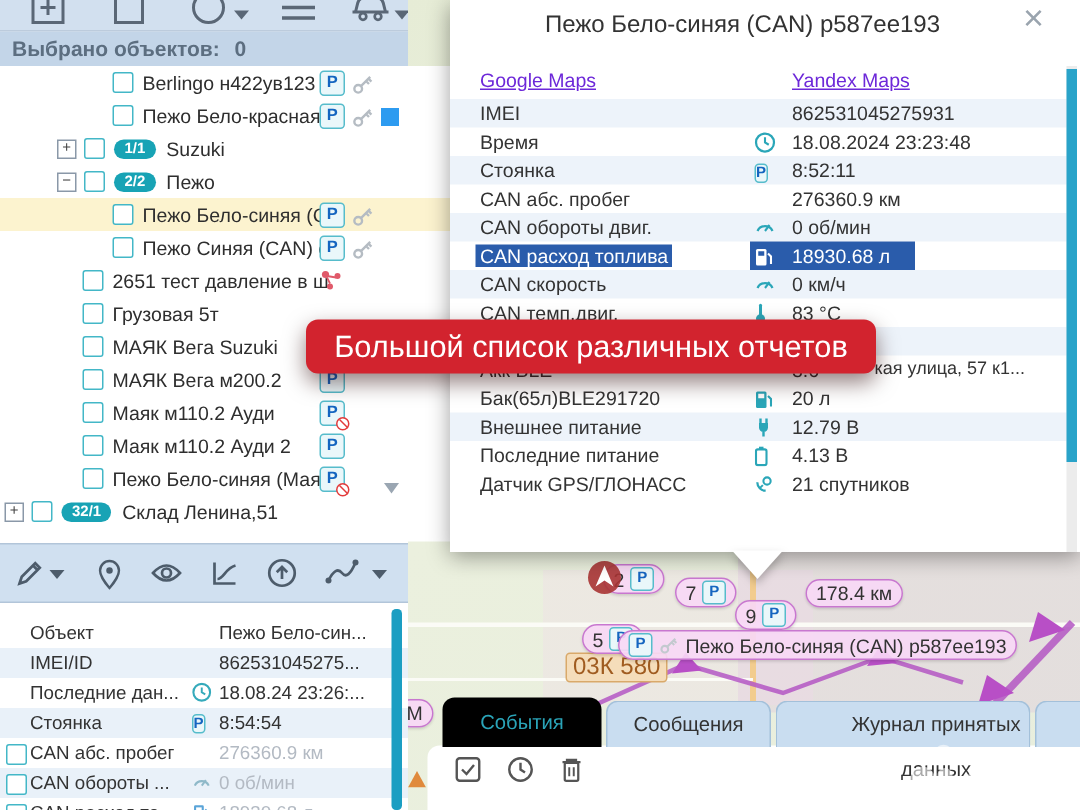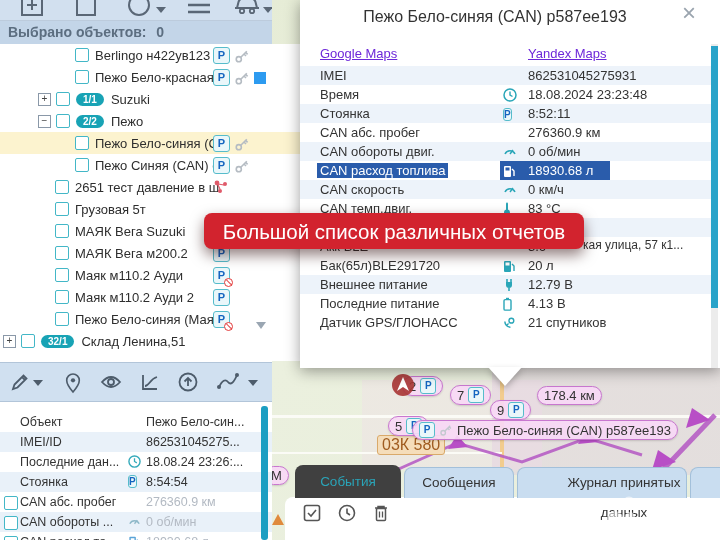--- a/index.html
+++ b/index.html
@@ -89,21 +89,21 @@
 
   
   #banner{position:absolute;left:204px;top:213px;width:380px;height:36px;background:#d2232e;border-radius:8px;
           color:#fff;font-size:20.5px;text-align:center;line-height:37px;z-index:60;
           box-shadow:0 6px 14px rgba(40,0,0,.5);white-space:nowrap;}
 
   
   #tabs-body{position:absolute;left:285px;top:497px;width:435px;height:43px;background:#fff;z-index:30;border-radius:8px 0 0 0;}
   .tab{position:absolute;top:467px;height:31px;border-radius:8px 8px 0 0;background:#c9ddf0;border:1px solid #a3c0da;border-bottom:none;
        font-size:13.5px;color:#333;text-align:center;z-index:30;box-sizing:border-box;line-height:30px;}
-  .tab.active{top:465px;height:33px;background:#404040;border:none;color:#2aa4b8;z-index:31;line-height:34px;}
+  .tab.active{top:465px;height:33px;background:#000000;border:none;color:#2aa4b8;z-index:31;line-height:34px;}
   #tabbar-icons{position:absolute;left:303px;top:504px;display:flex;gap:17px;z-index:32;color:#555;}
 
   
   #watermark{position:absolute;left:606px;top:496px;display:flex;align-items:center;z-index:40;opacity:.58;}
   #watermark .wtxt{color:#fff;font-size:28px;font-weight:bold;letter-spacing:.5px;margin-left:3px;}
 </style>
 </head>
 <body>
 
 <div id="map">

